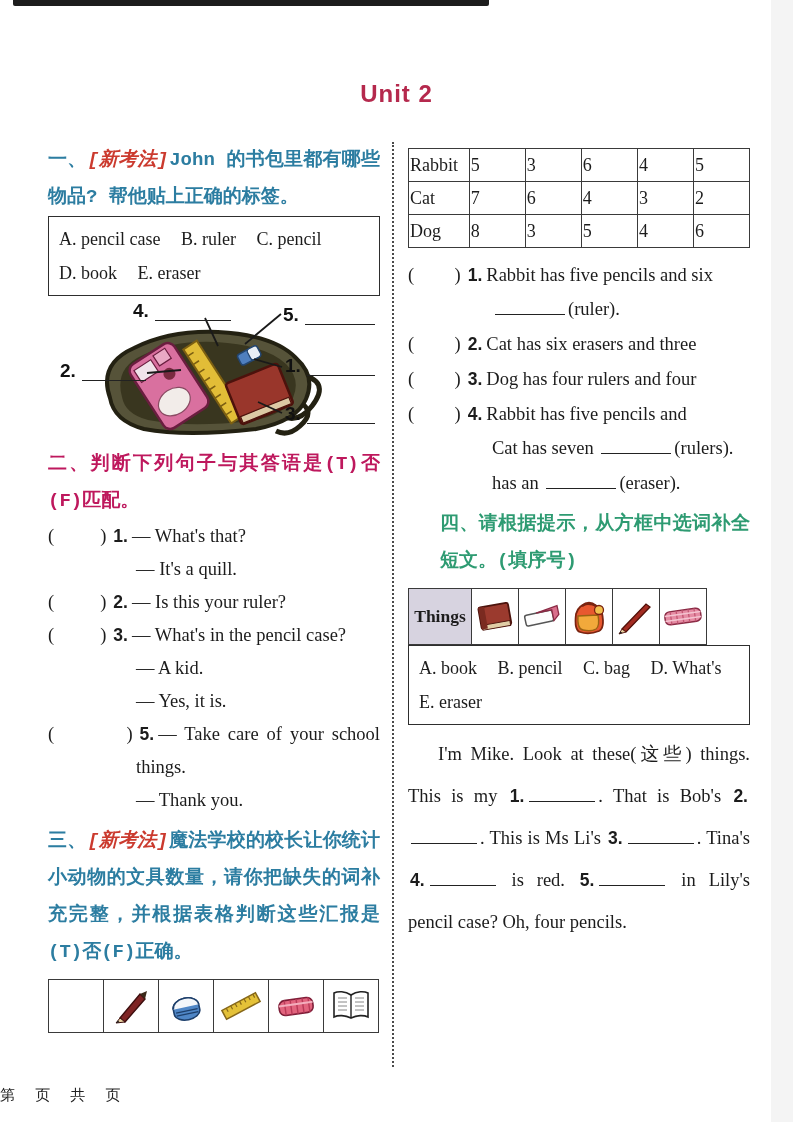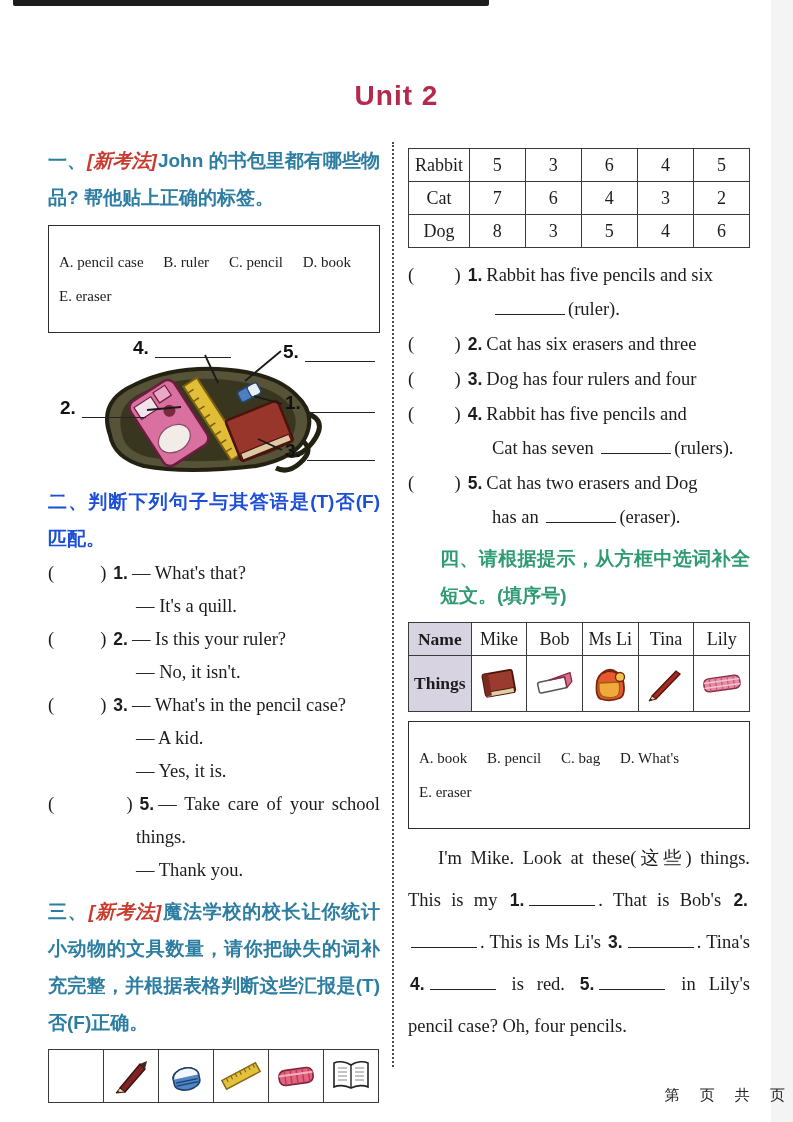--- a/index.html
+++ b/index.html
@@ -6,58 +6,58 @@
   body{
     width:793px;height:1122px;position:relative;background:#ffffff;
     font-family:"Liberation Serif","DejaVu Serif",serif;color:#1c1c1c;
     overflow:hidden;
   }
   .scan-bar{position:absolute;left:13px;top:0;width:476px;height:6px;background:#1d1d1d;border-radius:0 0 2px 2px;}
   .scan-edge{position:absolute;right:0;top:0;width:22px;height:1122px;background:#f4f4f4;}
   .unit-title{
     position:absolute;left:0;top:80px;width:793px;text-align:center;
     font-family:"Liberation Sans","DejaVu Sans",sans-serif;font-weight:800;
-    font-size:28px;color:#b5294d;letter-spacing:1px;
+    font-size:24px;color:#b5294d;letter-spacing:1px;
   }
   .col-divider{position:absolute;left:392px;top:142px;height:925px;width:0;border-left:2px dotted #4a4a4a;}
   .col{position:absolute;top:142px;}
   .col-left{left:48px;width:332px;}
   .col-right{left:408px;width:342px;}
 
   .sec-head{
-    font-family:Liberation Sans, sans-serif;font-weight:700;
+    font-family:Liberation Mono, monospace;font-weight:700;
     font-size:19px;line-height:37px;text-align:justify;
   }
   .teal{color:#2c7da1;}
-  .dark{color:#1d4ed8;}
+  .dark{color:#be185d;}
   .green{color:#2e9b72;margin-left:32px;}
   .tag{color:#cb3a2e;font-style:italic;padding:0 1px;}
 
   .word-box{
-    border:1.6px solid #2e2e2e;padding:19px 10px;margin-top:9px;
-    font-size:15px;line-height:34px;
+    border:1.6px solid #2e2e2e;padding:5px 10px;
+    font-size:18px;line-height:34px;
   }
   .word-box .opt{margin-right:16px;white-space:nowrap;}
 
   .figure{position:relative;width:332px;height:138px;margin-top:6px;}
   .fig-label{
     position:absolute;font-family:"Liberation Sans","DejaVu Sans",sans-serif;
     font-weight:800;font-size:19px;color:#111;
   }
   .fig-line{position:absolute;border-bottom:1.8px solid #222;height:20px;}
 
   .titem{padding-left:88px;font-size:18.5px;line-height:33px;}
   .titem .qline{text-indent:-88px;text-align:justify;}
   .paren{white-space:pre;letter-spacing:1px;}
   .num{font-family:"Liberation Sans","DejaVu Sans",sans-serif;font-weight:800;font-size:17.5px;padding:0 4px 0 6px;}
 
   table{border-collapse:collapse;}
   .stats{margin-top:6px;}
   .stats td{
-    border:1.4px solid #3a3a3a;text-align:center;font-size:18px;height:30px;
+    border:1.4px solid #3a3a3a;font-size:18px;height:30px;
   }
   .stats td.lbl{width:58px;}
   .stats td.val{width:54px;}
 
   .icon-table{margin-top:8px;}
   .icon-table td{border:1.4px solid #3a3a3a;width:54px;height:52px;text-align:center;vertical-align:middle;padding:0;}
 
   .ritem{padding-left:84px;font-size:18.5px;line-height:34px;margin-bottom:1px;}
   .ritem .qline{text-indent:-84px;text-align:justify;}
   .blank{display:inline-block;width:70px;height:0.85em;border-bottom:1.6px solid #222;margin:0 3px;}
@@ -67,21 +67,21 @@
   .name-table td{border:1.4px solid #3a3a3a;text-align:center;vertical-align:middle;font-size:18px;padding:0;}
   .name-table .hdr{height:32px;width:55px;}
   .name-table .key{background:#d7d3e0;font-weight:700;width:62px;font-size:17.5px;}
   .name-table .thing{height:55px;}
 
   .passage{font-size:18.5px;line-height:42px;text-align:justify;text-indent:30px;margin:8px 0 0 0;}
   .passage .n{font-family:"Liberation Sans","DejaVu Sans",sans-serif;font-weight:800;font-size:17.5px;padding:0 2px;}
   .passage .blank{width:66px;}
 
   .footer{
-    position:absolute;left:0;top:1086px;width:793px;text-align:right;
+    position:absolute;left:0;top:1086px;width:793px;text-align:left;
     font-family:"Liberation Sans","DejaVu Sans",sans-serif;
     font-size:15px;color:#222;letter-spacing:8px;
   }
   .mt6{margin-top:6px;} .mt10{margin-top:10px;}
   svg{display:block;}
   .cellsvg{margin:0 auto;}
 </style>
 </head>
 <body>
 
@@ -159,21 +159,20 @@
   <div class="sec-head dark mt6">
     <span>二、</span><span>判断下列句子与其答语是(T)否(F)匹配。</span>
   </div>
 
   <div class="titem">
     <div class="qline"><span class="paren">(        )</span><span class="num">1.</span><span>— What's that?</span></div>
     <div class="aline">— It's a quill.</div>
   </div>
   <div class="titem">
     <div class="qline"><span class="paren">(        )</span><span class="num">2.</span><span>— Is this your ruler?</span></div>
-    <div class="aline">— No, it isn't.</div>
   </div>
   <div class="titem">
     <div class="qline"><span class="paren">(        )</span><span class="num">3.</span><span>— What's in the pencil case?</span></div>
     <div class="aline">— A kid.</div>
   </div>
   <div class="titem">
     <div class="aline">— Yes, it is.</div>
   </div>
   <div class="titem">
     <div class="qline"><span class="paren">(        )</span><span class="num">5.</span><span>— Take care of your school things.</span></div>
@@ -274,38 +273,29 @@
     <div class="qline"><span class="paren">(       )</span><span class="num">2.</span><span>Cat has six erasers and three</span></div>
   </div>
   <div class="ritem">
     <div class="qline"><span class="paren">(       )</span><span class="num">3.</span><span>Dog has four rulers and four</span></div>
   </div>
   <div class="ritem">
     <div class="qline"><span class="paren">(       )</span><span class="num">4.</span><span>Rabbit has five pencils and</span></div>
     <div class="line2"><span>Cat has seven </span><span class="blank"></span><span class="hint">(rulers).</span></div>
   </div>
   <div class="ritem">
-    <div class="qline"><span class="paren">(       )</span><span class="num">5.</span><span>Cat has two erasers and Dog</span></div>
     <div class="line2"><span>has an </span><span class="blank"></span><span class="hint">(eraser).</span></div>
   </div>
 
   <div class="sec-head green mt6">
     <span>四、</span><span>请根据提示，从方框中选词补全短文。(填序号)</span>
   </div>
 
   <table class="name-table">
     <tbody>
-        <tr>
-      <td class="hdr key">Name</td>
-      <td class="hdr">Mike</td>
-      <td class="hdr">Bob</td>
-      <td class="hdr">Ms Li</td>
-      <td class="hdr">Tina</td>
-      <td class="hdr">Lily</td>
-    </tr>
     <tr>
       <td class="thing key">Things</td>
       <td class="thing">
         <svg class="cellsvg" width="46" height="42" viewBox="0 0 46 42">
           <g transform="rotate(-10 23 21)">
             <rect x="8" y="9" width="30" height="22" rx="2" fill="#9b3a2e" stroke="#4c130c" stroke-width="1.8"></rect>
             <rect x="9" y="27" width="28" height="5" fill="#e0cda6" stroke="#4c130c" stroke-width="1"></rect>
             <rect x="8" y="9" width="6" height="22" fill="#7a2a20"></rect>
           </g>
         </svg>

